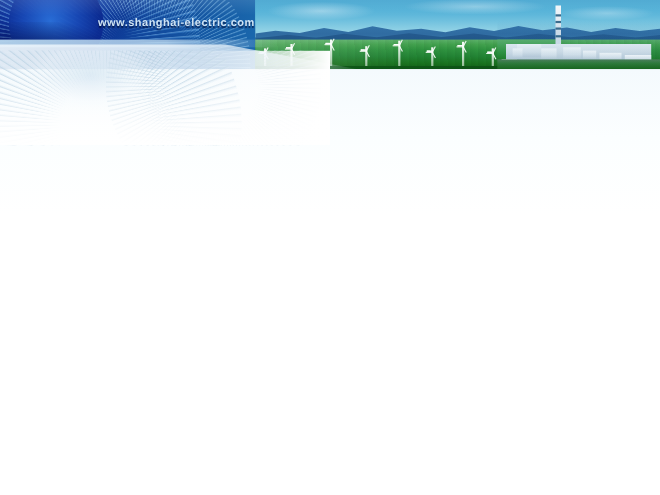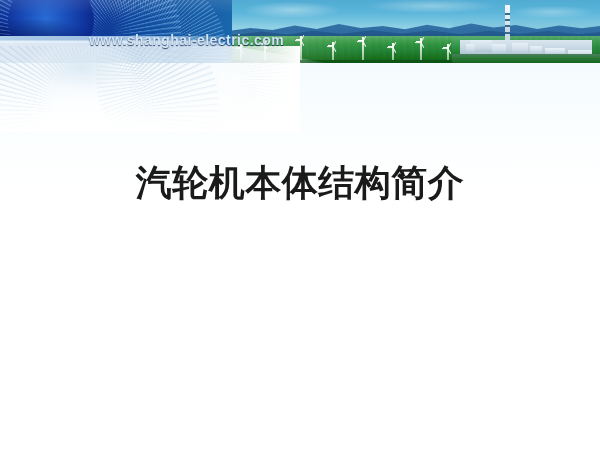--- a/index.html
+++ b/index.html
@@ -252,23 +252,23 @@
   .banner-innerglow {
     position:absolute; left:0; top:0; width:600px; height:63px;
     background: linear-gradient(180deg, rgba(255,255,255,0.10) 0%, rgba(255,255,255,0) 22%, rgba(255,255,255,0) 100%);
     pointer-events:none;
   }
 
   
   #url {
     position: absolute;
     left: 89px;
-    top: 32px;
+    top: 16px;
     font-family: "Liberation Sans", sans-serif;
-    font-size: 14px;
+    font-size: 10px;
     font-weight: bold;
     letter-spacing: .45px;
     color: #cfe4f5;
     text-shadow: 0 1px 1px rgba(2,16,60,0.75);
     white-space: nowrap;
     z-index: 6;
   }
 
   
   #watermark {
@@ -484,15 +484,14 @@
   <div id="body-tint"></div>
 
   <div id="watermark">
     <div class="wm-fan"></div>
     <div class="wm-fan2"></div>
     <div class="wm-core"></div>
     <div class="wm-fade"></div>
     <div class="wm-fade-r"></div>
   </div>
 
-  <div id="title">汽轮机本体结构简介</div>
 
 </div>
 
 </body></html>

